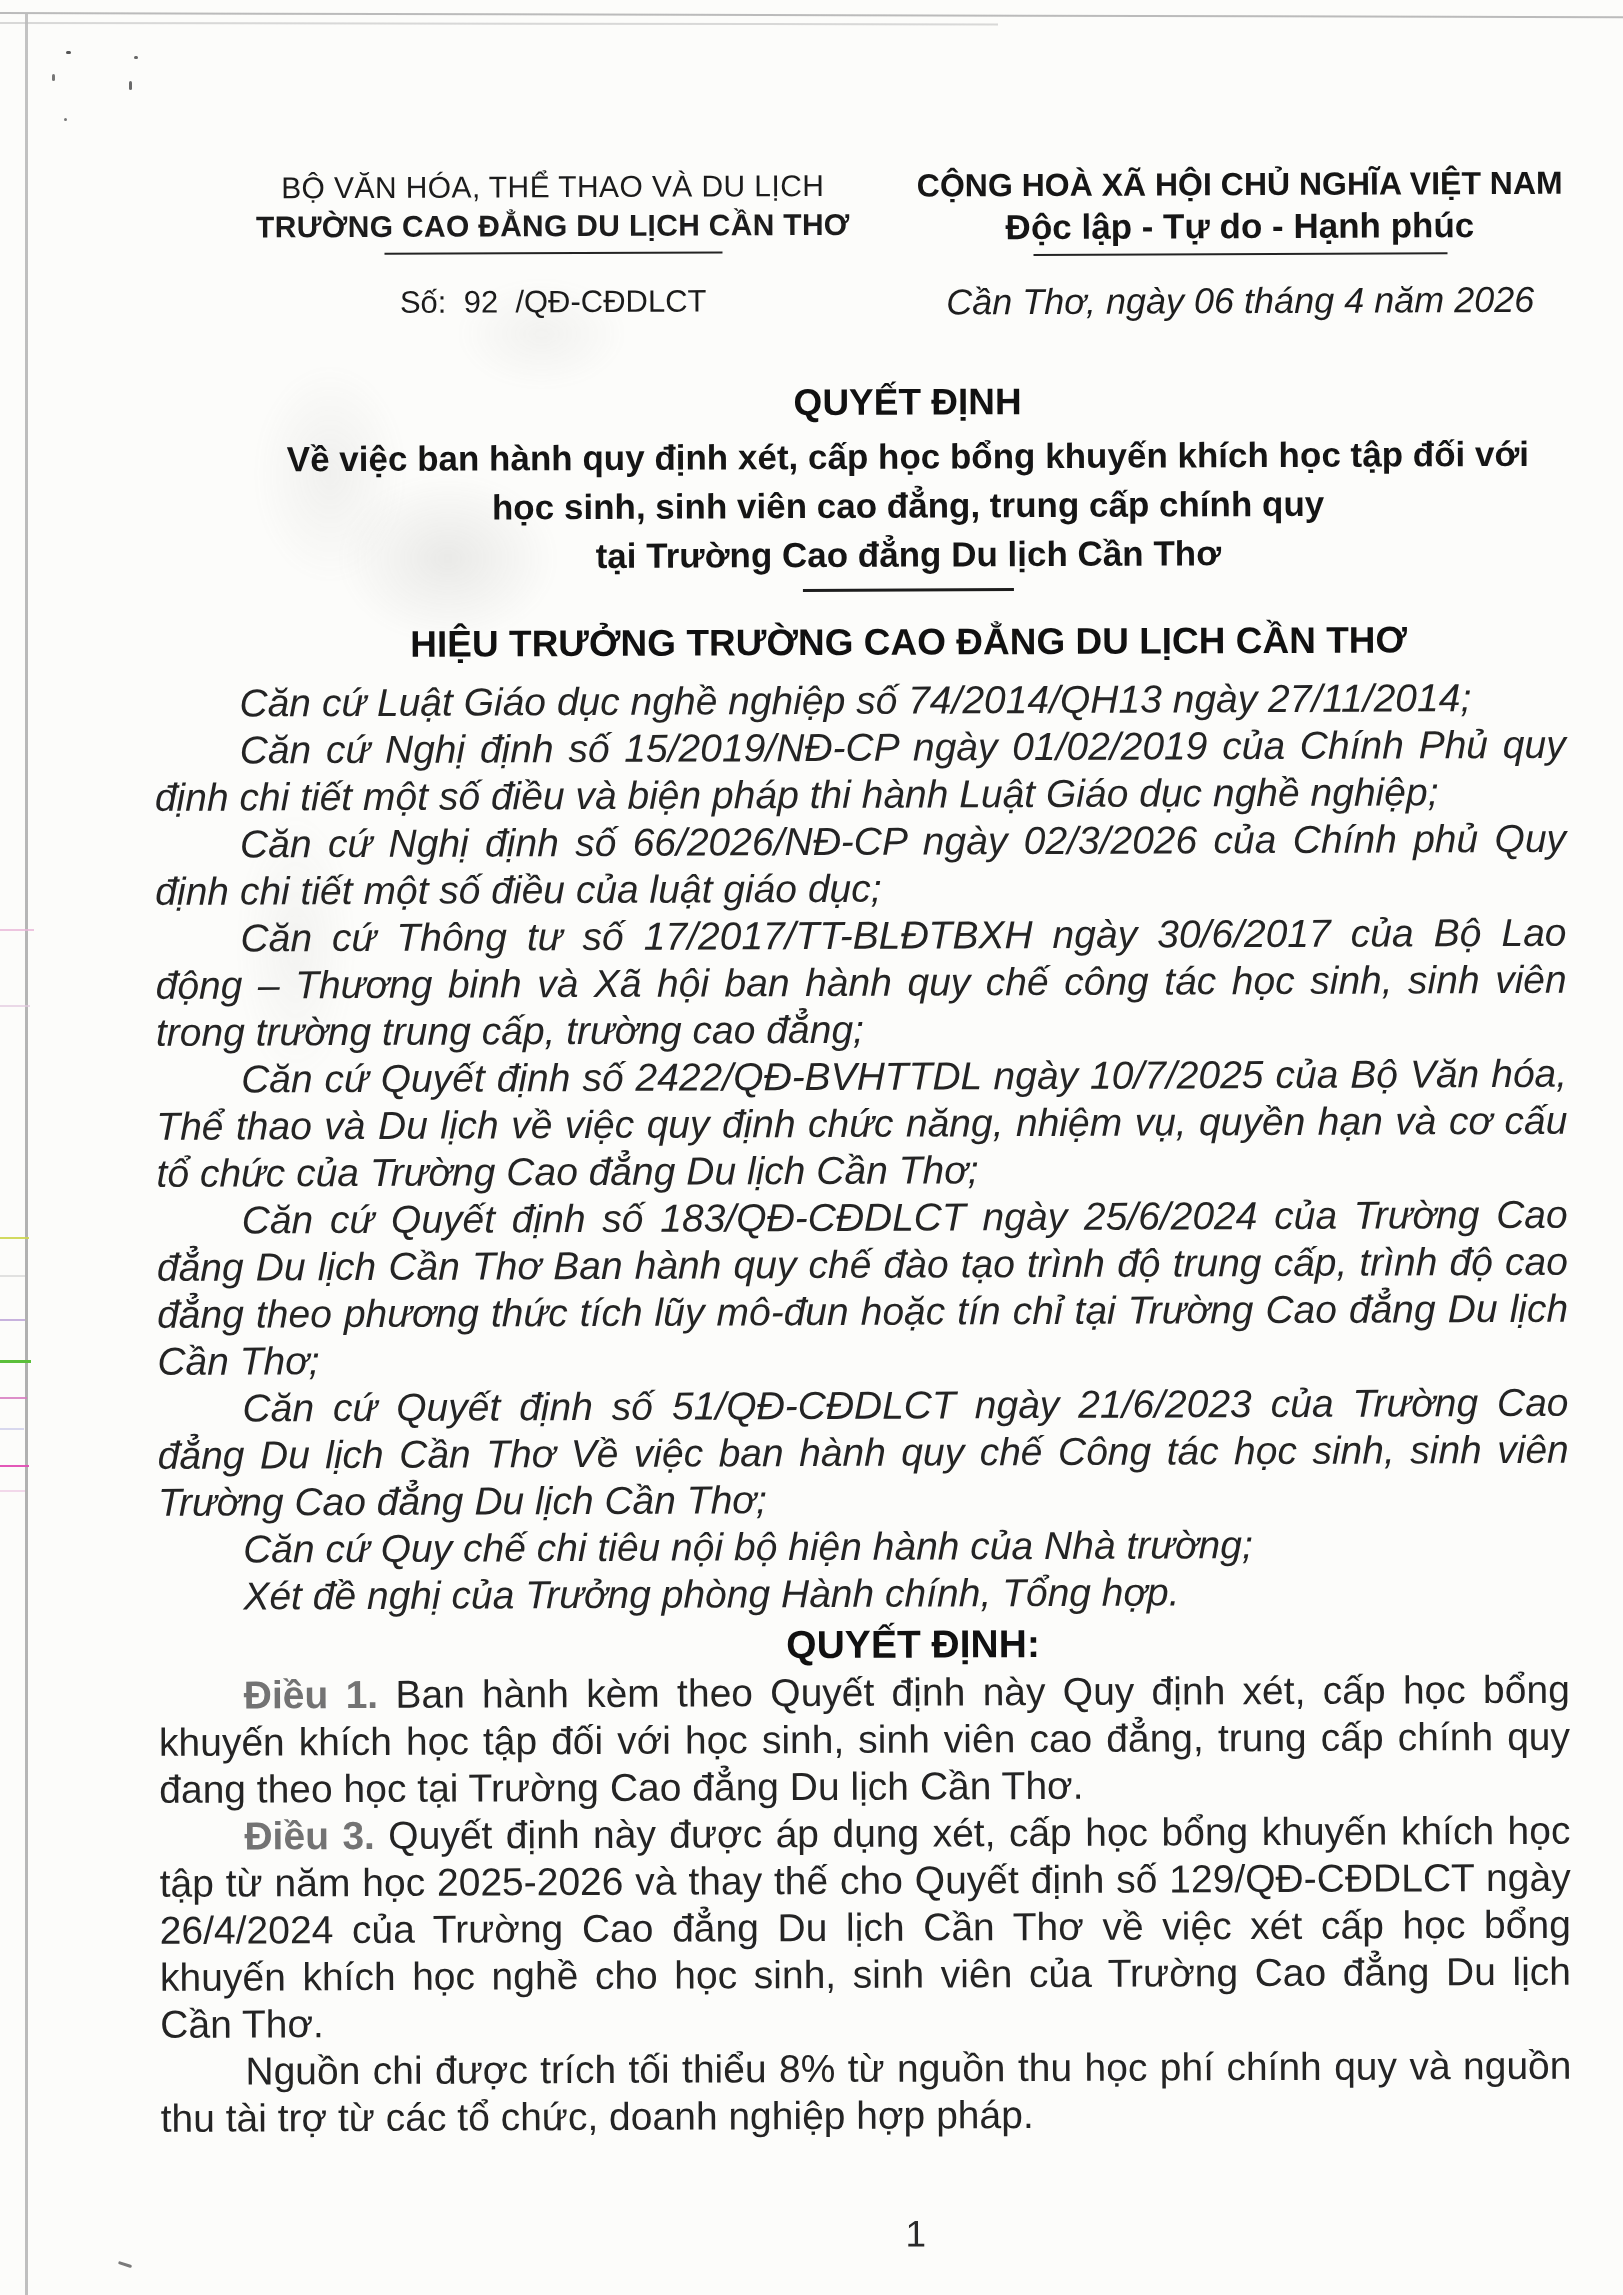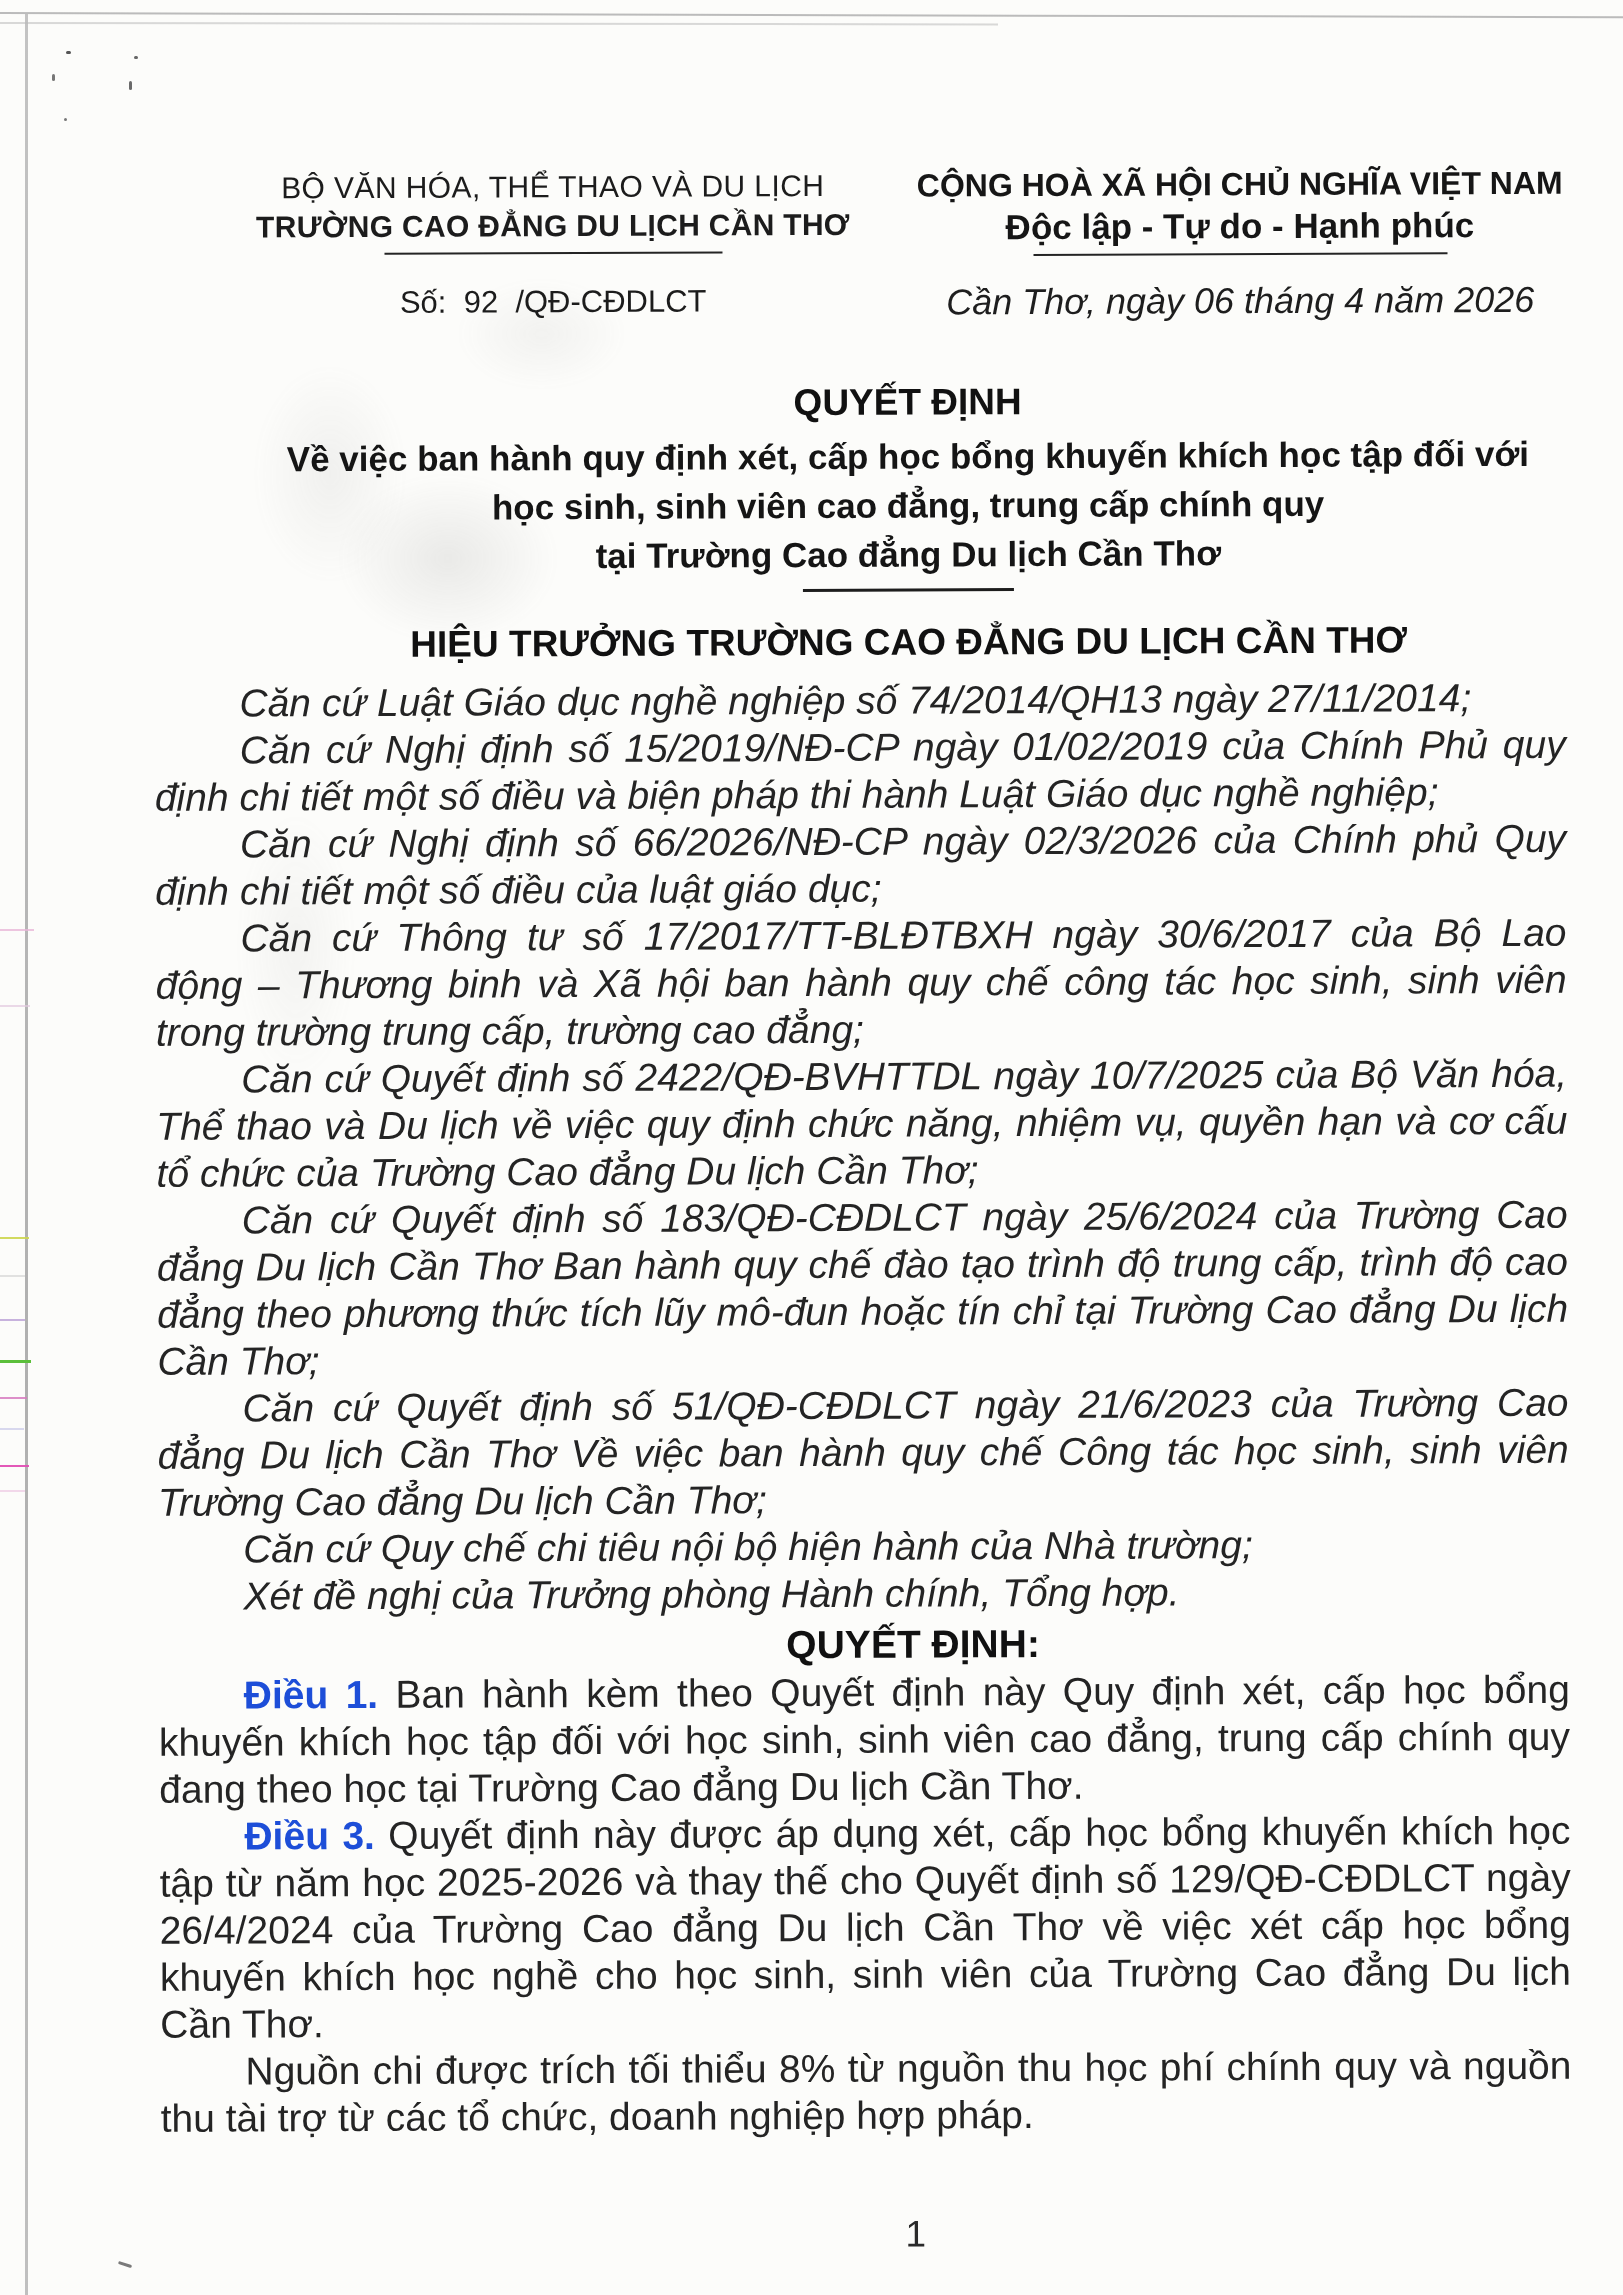--- a/index.html
+++ b/index.html
@@ -37,21 +37,21 @@
   .axis{position:relative;left:49px;}
   .title{font-size:37px;font-weight:bold;text-align:center;line-height:44px;color:#111;}
   .subtitle{margin-top:6.8px;text-align:center;font-weight:bold;color:#151515;}
   .subtitle-line{font-size:35px;line-height:49px;}
   .title-rule{width:211px;height:3.4px;background:#1d1d1d;margin:10px auto 0;}
   .issuer{margin-top:29px;font-size:37px;font-weight:bold;text-align:center;line-height:44px;color:#111;}
   .body-text{margin-top:12px;font-size:39px;line-height:47px;text-align:justify;color:#242424;}
   .preamble-p{margin:0;text-indent:85px;font-style:italic;}
   .decision-heading{font-size:39px;font-weight:bold;text-align:center;margin:3.4px 0 1.7px;color:#111;}
   .article-p{margin:0;text-indent:85px;}
-  .article-lead{font-weight:bold;color:#1d4ed8;}
+  .article-lead{font-weight:bold;color:#737373;}
   .page-number{position:absolute;left:156px;top:2214px;width:1411px;text-align:center;font-size:37px;color:#2a2a2a;}
 </style>
 </head>
 <body>
 
 <div class="page">
 
   <div class="art edge-top1"></div>
   <div class="art edge-top2"></div>
   <div class="art edge-left"></div>

